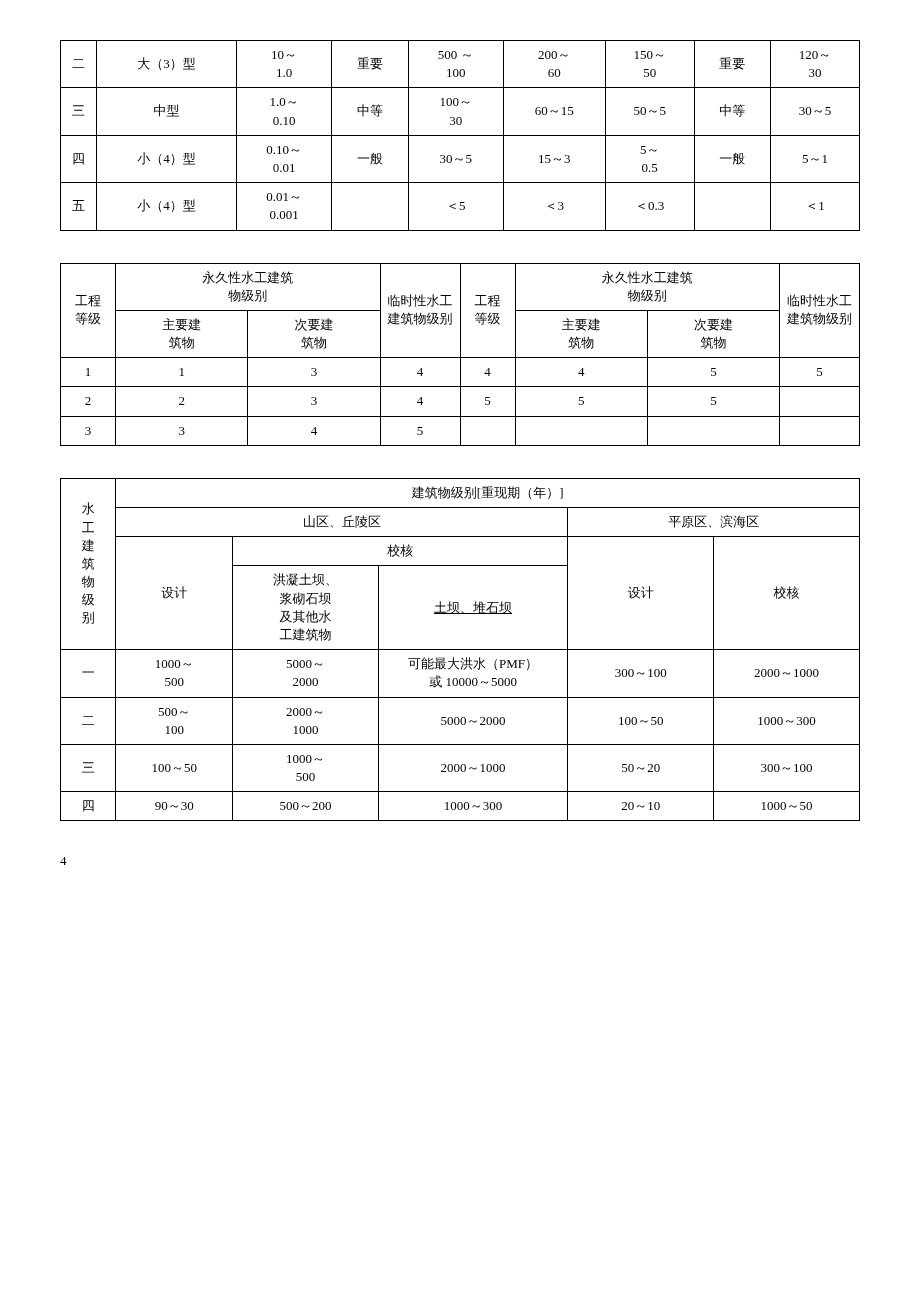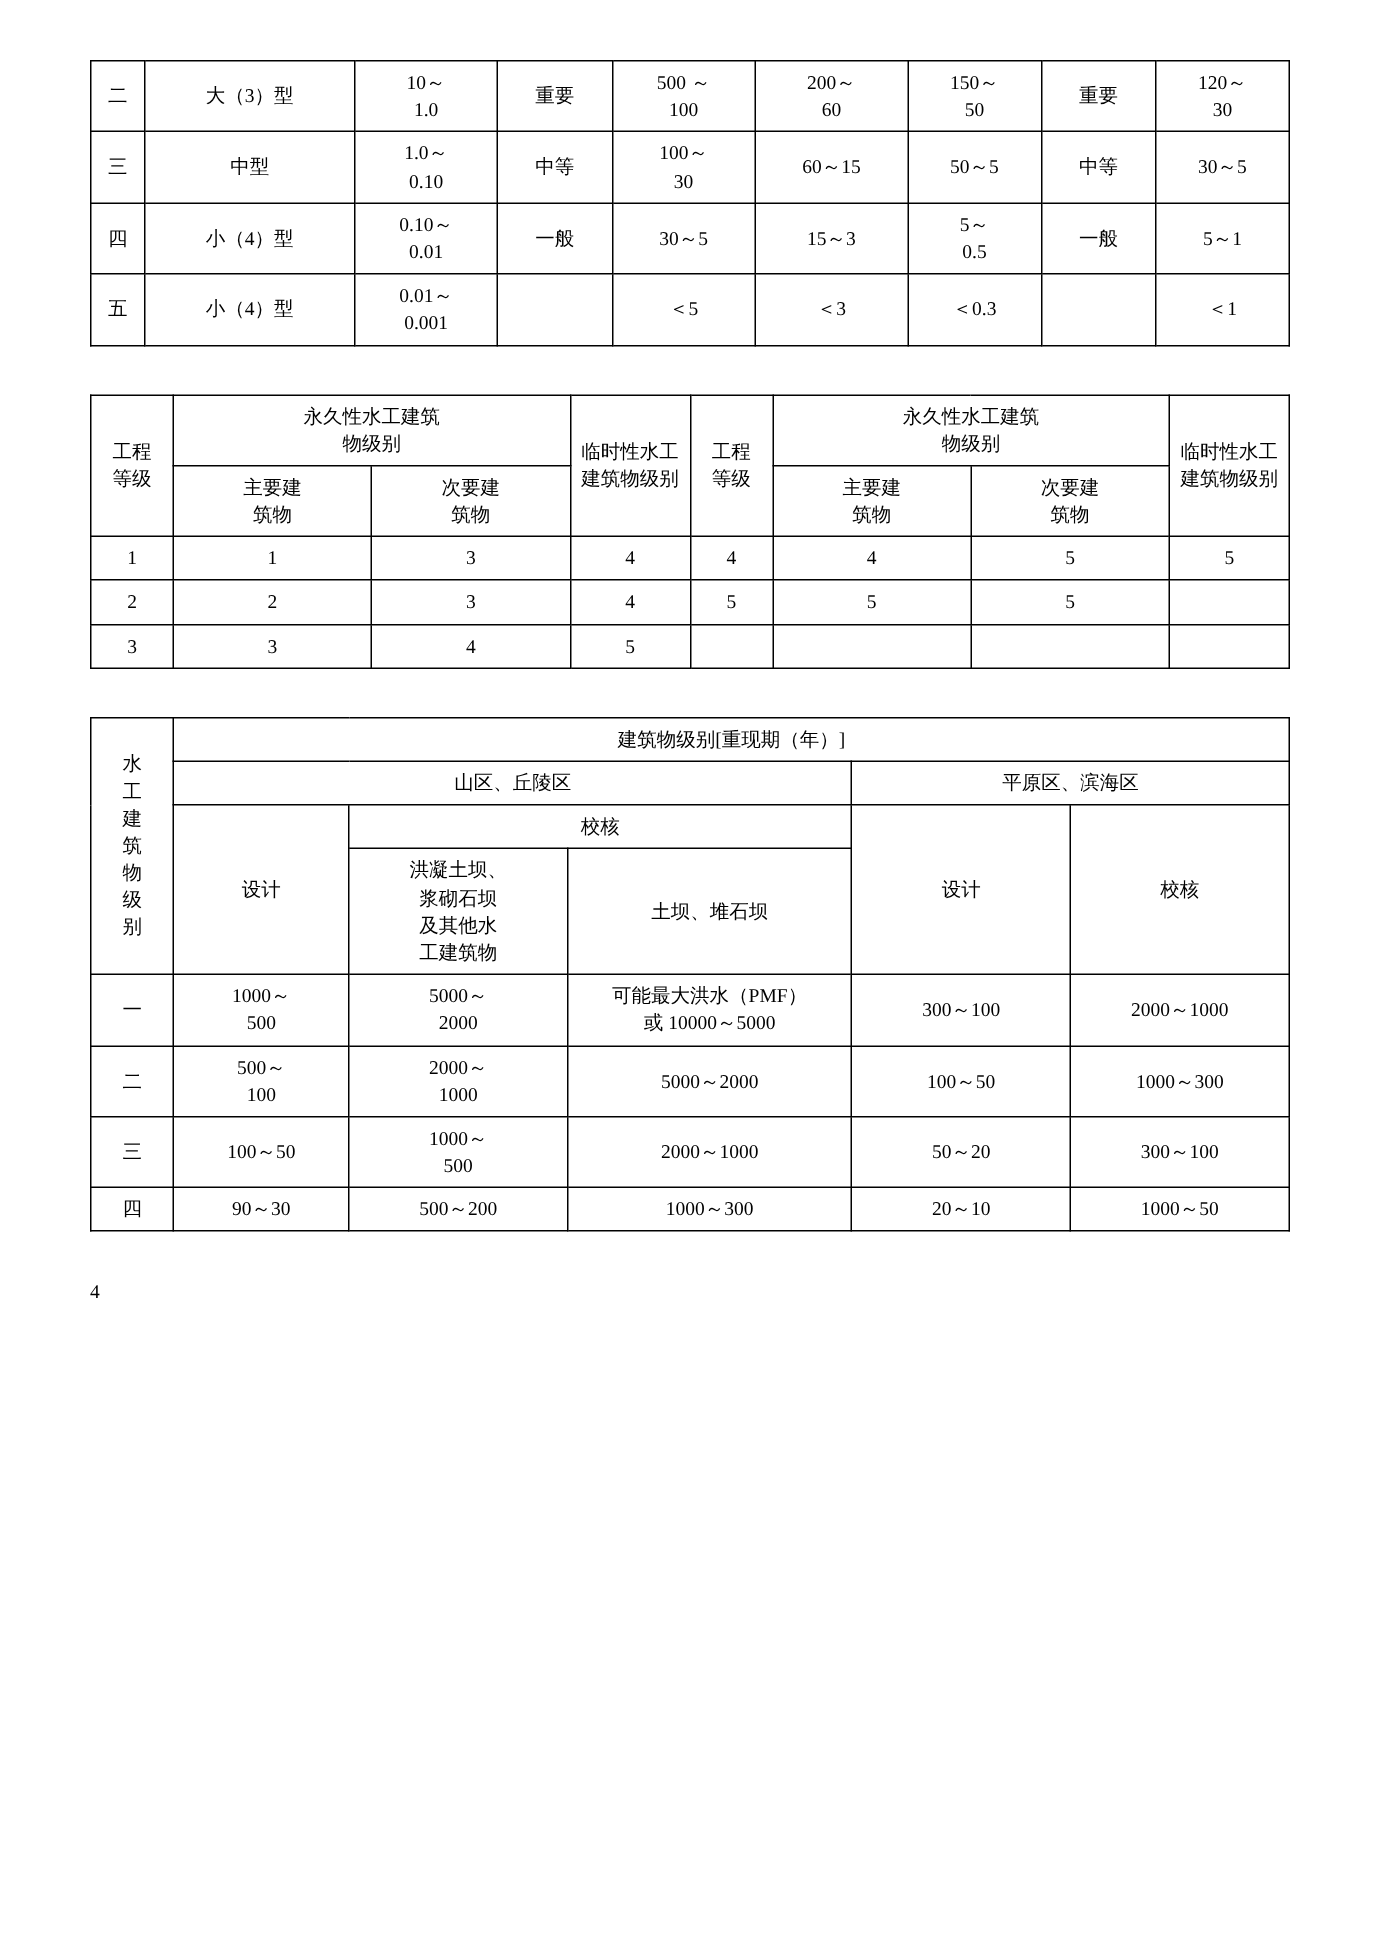--- a/index.html
+++ b/index.html
@@ -151,21 +151,21 @@
         <td colspan="2">平原区、滨海区</td>
       </tr>
       <tr>
         <td rowspan="2" style="width:80px;">设计</td>
         <td colspan="2">校核</td>
         <td rowspan="2" style="width:100px;">设计</td>
         <td rowspan="2" style="width:100px;">校核</td>
       </tr>
       <tr>
         <td style="width:100px;">洪凝土坝、<br>浆砌石坝<br>及其他水<br>工建筑物</td>
-        <td style="width:130px;">土坝、堆石坝</td>
+        <td style="width:130px;text-decoration:underline;">土坝、堆石坝</td>
       </tr>
     </thead>
     <tbody>
       <tr>
         <td>一</td>
         <td>1000～<br>500</td>
         <td>5000～<br>2000</td>
         <td>可能最大洪水（PMF）<br>或 10000～5000</td>
         <td>300～100</td>
         <td>2000～1000</td>

